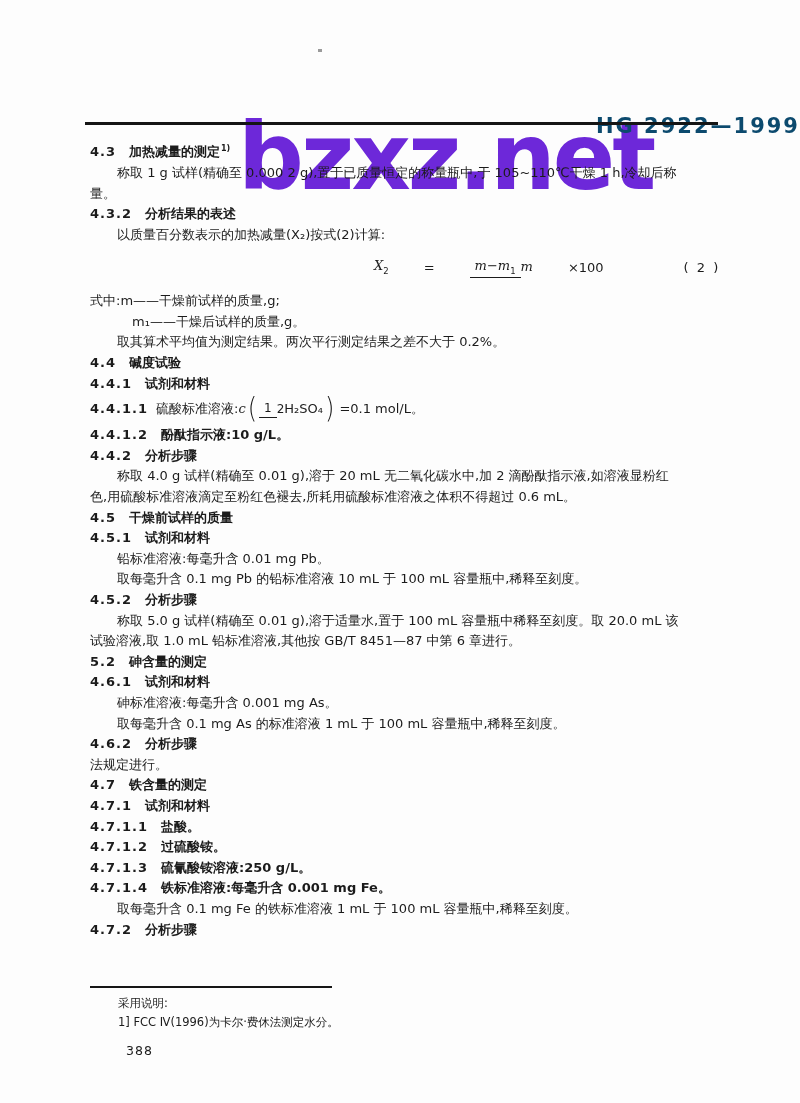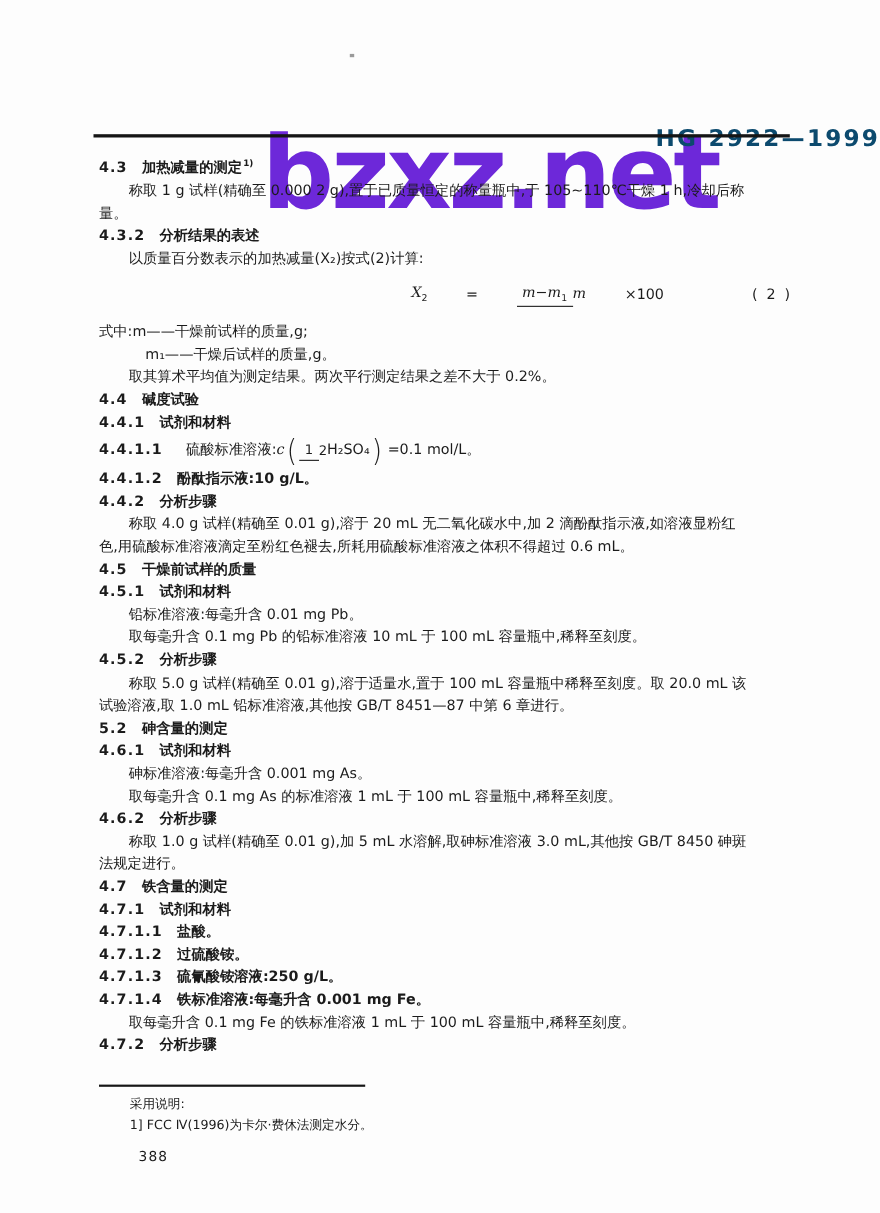--- a/index.html
+++ b/index.html
@@ -26,21 +26,21 @@
   .eq sub{font-size:8.5px;}
   .eq .eq-eq{margin:0 3px;}
   .frac{display:inline-flex;flex-direction:row;text-align:center;vertical-align:middle;}
   .frac .top{display:block;border-bottom:1.3px solid #1b1b1b;padding:0 5px 1px 5px;line-height:1.15;}
   .frac .bot{display:block;line-height:1.15;padding-top:1px;}
   .eq .eq-tail{margin-left:3px;}
   .eq .eq-dots{flex:1;overflow:hidden;white-space:nowrap;letter-spacing:1.2px;margin:0 6px 0 10px;color:#222;}
   .eq .eq-no{flex:none;letter-spacing:2px;}
   
   .hf{display:flex;align-items:center;height:31px;}
-  .hf .secnum{font-weight:700;letter-spacing:1px;margin-right:21px;}
+  .hf .secnum{font-weight:700;letter-spacing:1px;margin-right:8px;}
   .hf .paren{font-size:24px;font-weight:300;margin:0 2px;transform:scaleY(1.15);}
   .hf .frac{font-size:12px;}
   .hf .post{margin-left:3px;}
   
   .fn-rule{position:absolute;left:90px;top:986px;width:242px;height:2px;background:#161616;z-index:2;}
   .fn-title{position:absolute;left:118px;top:996px;font-size:11.5px;z-index:2;}
   .fn-item{position:absolute;left:118px;top:1015px;font-size:11.5px;z-index:2;}
   .page-num{position:absolute;left:126px;top:1043px;font-size:12.5px;letter-spacing:1px;z-index:2;}
   .speck{position:absolute;background:#9a9a9a;z-index:1;}
 </style>
@@ -99,21 +99,20 @@
       <div class="line para indent1">铅标准溶液:每毫升含 0.01 mg Pb。</div>
       <div class="line para indent1">取每毫升含 0.1 mg Pb 的铅标准溶液 10 mL 于 100 mL 容量瓶中,稀释至刻度。</div>
       <div class="line heading"><span class="secnum">4.5.2</span><span class="sectitle">分析步骤</span></div>
       <div class="line para indent1">称取 5.0 g 试样(精确至 0.01 g),溶于适量水,置于 100 mL 容量瓶中稀释至刻度。取 20.0 mL 该</div>
       <div class="line para indent0">试验溶液,取 1.0 mL 铅标准溶液,其他按 GB/T 8451—87 中第 6 章进行。</div>
       <div class="line heading"><span class="secnum">5.2</span><span class="sectitle">砷含量的测定</span></div>
       <div class="line heading"><span class="secnum">4.6.1</span><span class="sectitle">试剂和材料</span></div>
       <div class="line para indent1">砷标准溶液:每毫升含 0.001 mg As。</div>
       <div class="line para indent1">取每毫升含 0.1 mg As 的标准溶液 1 mL 于 100 mL 容量瓶中,稀释至刻度。</div>
       <div class="line heading"><span class="secnum">4.6.2</span><span class="sectitle">分析步骤</span></div>
-      <div class="line para indent1">称取 1.0 g 试样(精确至 0.01 g),加 5 mL 水溶解,取砷标准溶液 3.0 mL,其他按 GB/T 8450 砷斑</div>
       <div class="line para indent0">法规定进行。</div>
       <div class="line heading"><span class="secnum">4.7</span><span class="sectitle">铁含量的测定</span></div>
       <div class="line heading"><span class="secnum">4.7.1</span><span class="sectitle">试剂和材料</span></div>
       <div class="line heading"><span class="secnum">4.7.1.1</span><span class="sectitle">盐酸。</span></div>
       <div class="line heading"><span class="secnum">4.7.1.2</span><span class="sectitle">过硫酸铵。</span></div>
       <div class="line heading"><span class="secnum">4.7.1.3</span><span class="sectitle">硫氰酸铵溶液:250 g/L。</span></div>
       <div class="line heading"><span class="secnum">4.7.1.4</span><span class="sectitle">铁标准溶液:每毫升含 0.001 mg Fe。</span></div>
       <div class="line para indent1">取每毫升含 0.1 mg Fe 的铁标准溶液 1 mL 于 100 mL 容量瓶中,稀释至刻度。</div>
       <div class="line heading"><span class="secnum">4.7.2</span><span class="sectitle">分析步骤</span></div>
     </div>

